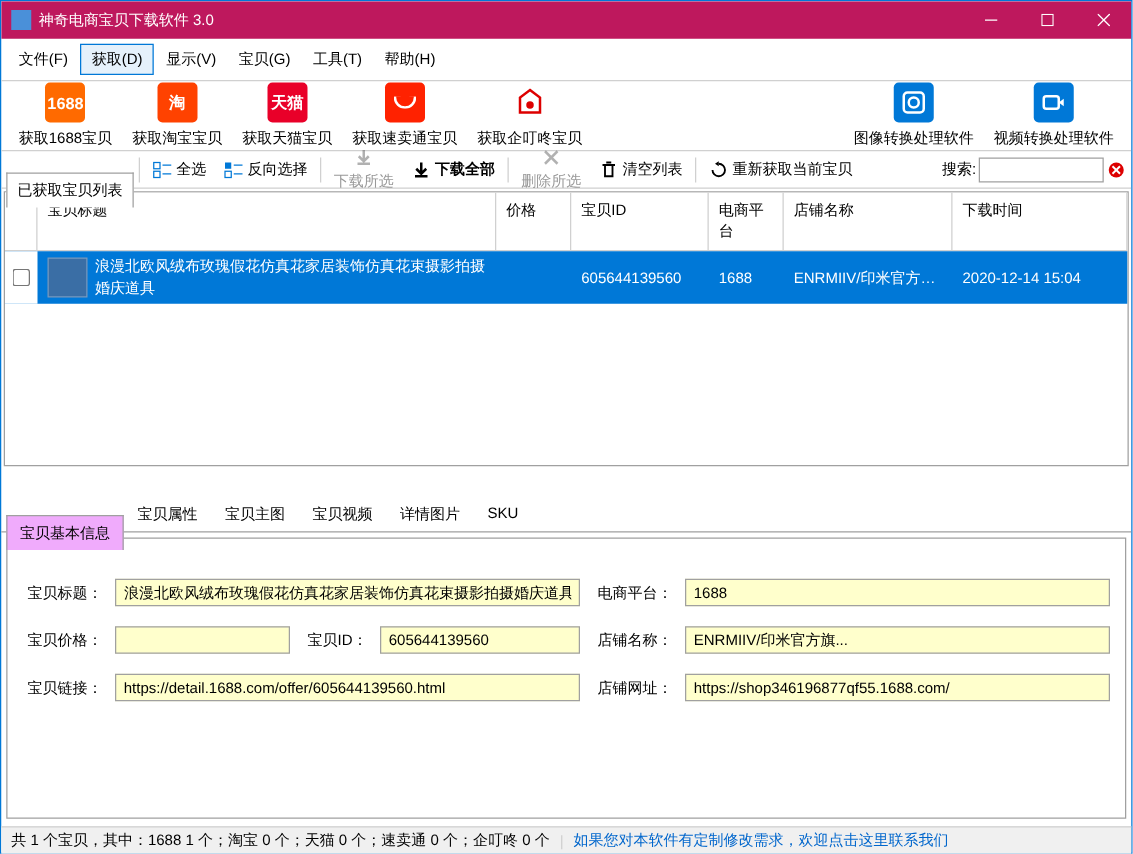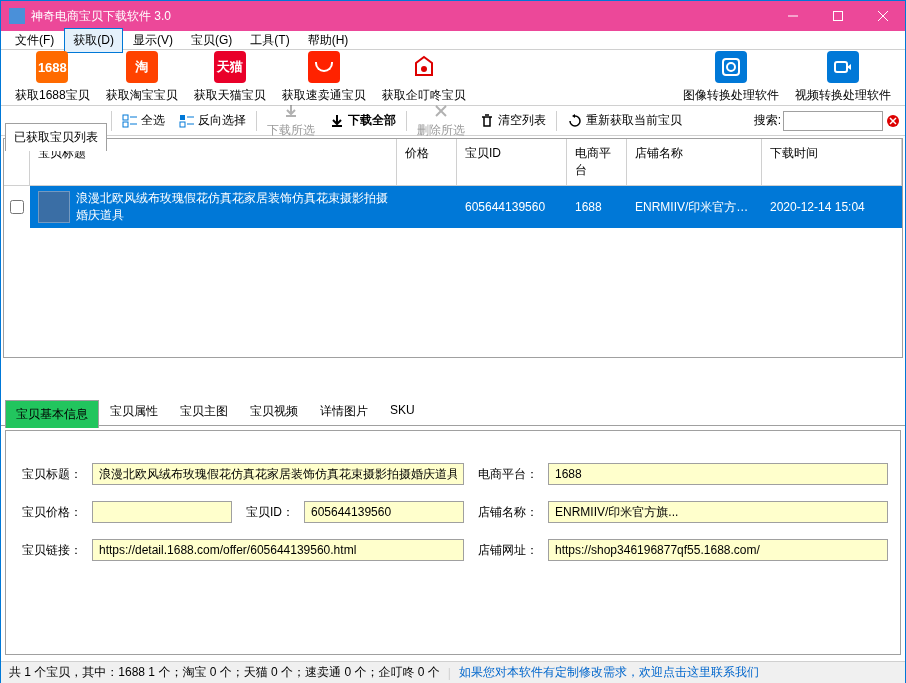--- a/index.html
+++ b/index.html
@@ -1,24 +1,24 @@
 <!DOCTYPE html>
 <html><head>
 <meta charset="utf-8">
 <style>
 * { margin: 0; padding: 0; box-sizing: border-box; font-family: "Microsoft YaHei", sans-serif; font-size: 12px; }
 body { background: #fff; width: 906px; height: 683px; overflow: hidden; border: 1px solid #0078d7; }
 
-.titlebar { background: #ec4899; color: #fff; height: 30px; display: flex; align-items: center; padding: 0 0 0 8px; }
+.titlebar { background: #be185d; color: #fff; height: 30px; display: flex; align-items: center; padding: 0 0 0 8px; }
 .titlebar .app-icon { width: 16px; height: 16px; background: #4a90d9; margin-right: 6px; display: flex; align-items: center; justify-content: center; font-size: 8px; }
 .titlebar .title { flex: 1; }
 .titlebar .win-controls { display: flex; }
 .titlebar .win-btn { width: 45px; height: 30px; display: flex; align-items: center; justify-content: center; cursor: pointer; }
 
-.menubar { height: 19px; display: flex; align-items: center; border-bottom: 1px solid #d0d0d0; padding: 0 6px; gap: 2px; }
+.menubar { height: 34px; display: flex; align-items: center; border-bottom: 1px solid #d0d0d0; padding: 0 6px; gap: 2px; }
 .menubar .menu-item { padding: 3px 8px; cursor: pointer; }
 .menubar .menu-item.active { border: 1px solid #0078d7; background: #e5f1fb; }
 
 .toolbar-main { height: 56px; display: flex; align-items: center; padding: 4px 8px; border-bottom: 1px solid #d0d0d0; gap: 4px; }
 .tb-btn { display: flex; flex-direction: column; align-items: center; padding: 2px 6px; cursor: pointer; }
 .tb-btn .icon32 { width: 32px; height: 32px; border-radius: 4px; display: flex; align-items: center; justify-content: center; color: #fff; font-size: 13px; font-weight: bold; }
 .tb-btn .lbl { margin-top: 4px; white-space: nowrap; }
 .spacer { flex: 1; }
 .ic-1688 { background: #ff6a00; }
 .ic-taobao { background: #ff4200; }
@@ -49,21 +49,21 @@
 .col-title { flex: 1; min-width: 0; }
 .col-price { width: 60px; flex-shrink: 0; }
 .col-id { width: 110px; flex-shrink: 0; }
 .col-plat { width: 60px; flex-shrink: 0; }
 .col-shop { width: 135px; flex-shrink: 0; }
 .col-time { width: 140px; flex-shrink: 0; }
 
 .detail-panel { position: absolute; bottom: 24px; left: 1px; right: 1px; top: 395px; display: flex; flex-direction: column; }
 .detail-tabs { display: flex; padding: 2px 4px 0 4px; border-bottom: 1px solid #a0a0a0; }
 .detail-tabs .dtab { padding: 5px 10px; cursor: pointer; border: 1px solid transparent; border-bottom: none; }
-.detail-tabs .dtab.active { border-color: #a0a0a0; background: #22c55e; position: relative; top: 3px; }
+.detail-tabs .dtab.active { border-color: #a0a0a0; background: #f0abfc; position: relative; top: 15px; }
 .detail-body { flex: 1; border: 1px solid #a0a0a0; margin: 4px; padding: 32px 12px; }
 .form-grid { display: grid; grid-template-columns: auto 1fr auto 1fr; gap: 16px 10px; align-items: center; max-width: 870px; }
 .form-grid label { text-align: left; white-space: nowrap; padding-left: 4px; }
 .form-grid input { border: 1px solid #a0a0a0; background: #ffffcc; padding: 3px 6px; width: 100%; }
 .inner-pair { display: flex; gap: 10px; align-items: center; }
 .inner-pair input.short { width: 140px; }
 .inner-pair input.med { width: 160px; }
 
 .statusbar { position: absolute; bottom: 0; left: 1px; right: 1px; height: 22px; border-top: 1px solid #d0d0d0; display: flex; align-items: center; padding: 0 8px; gap: 8px; background: #f0f0f0; }
 .statusbar .link { color: #0066cc; cursor: pointer; }

